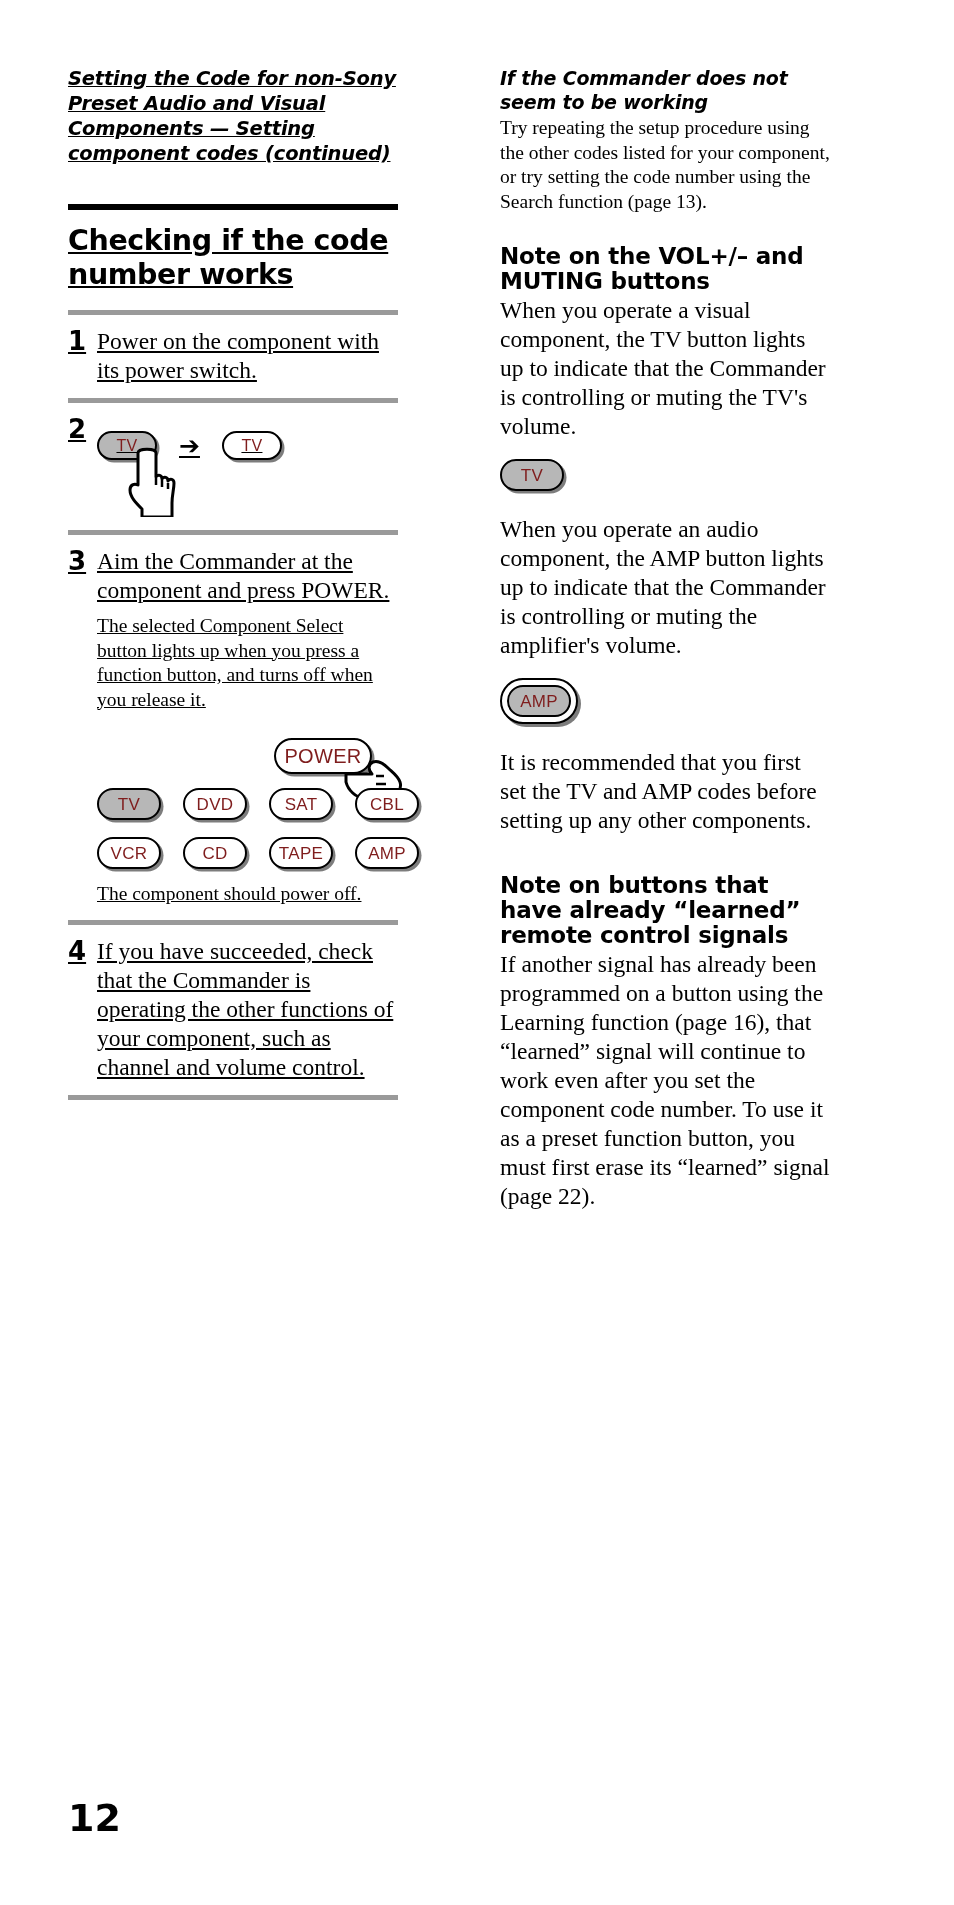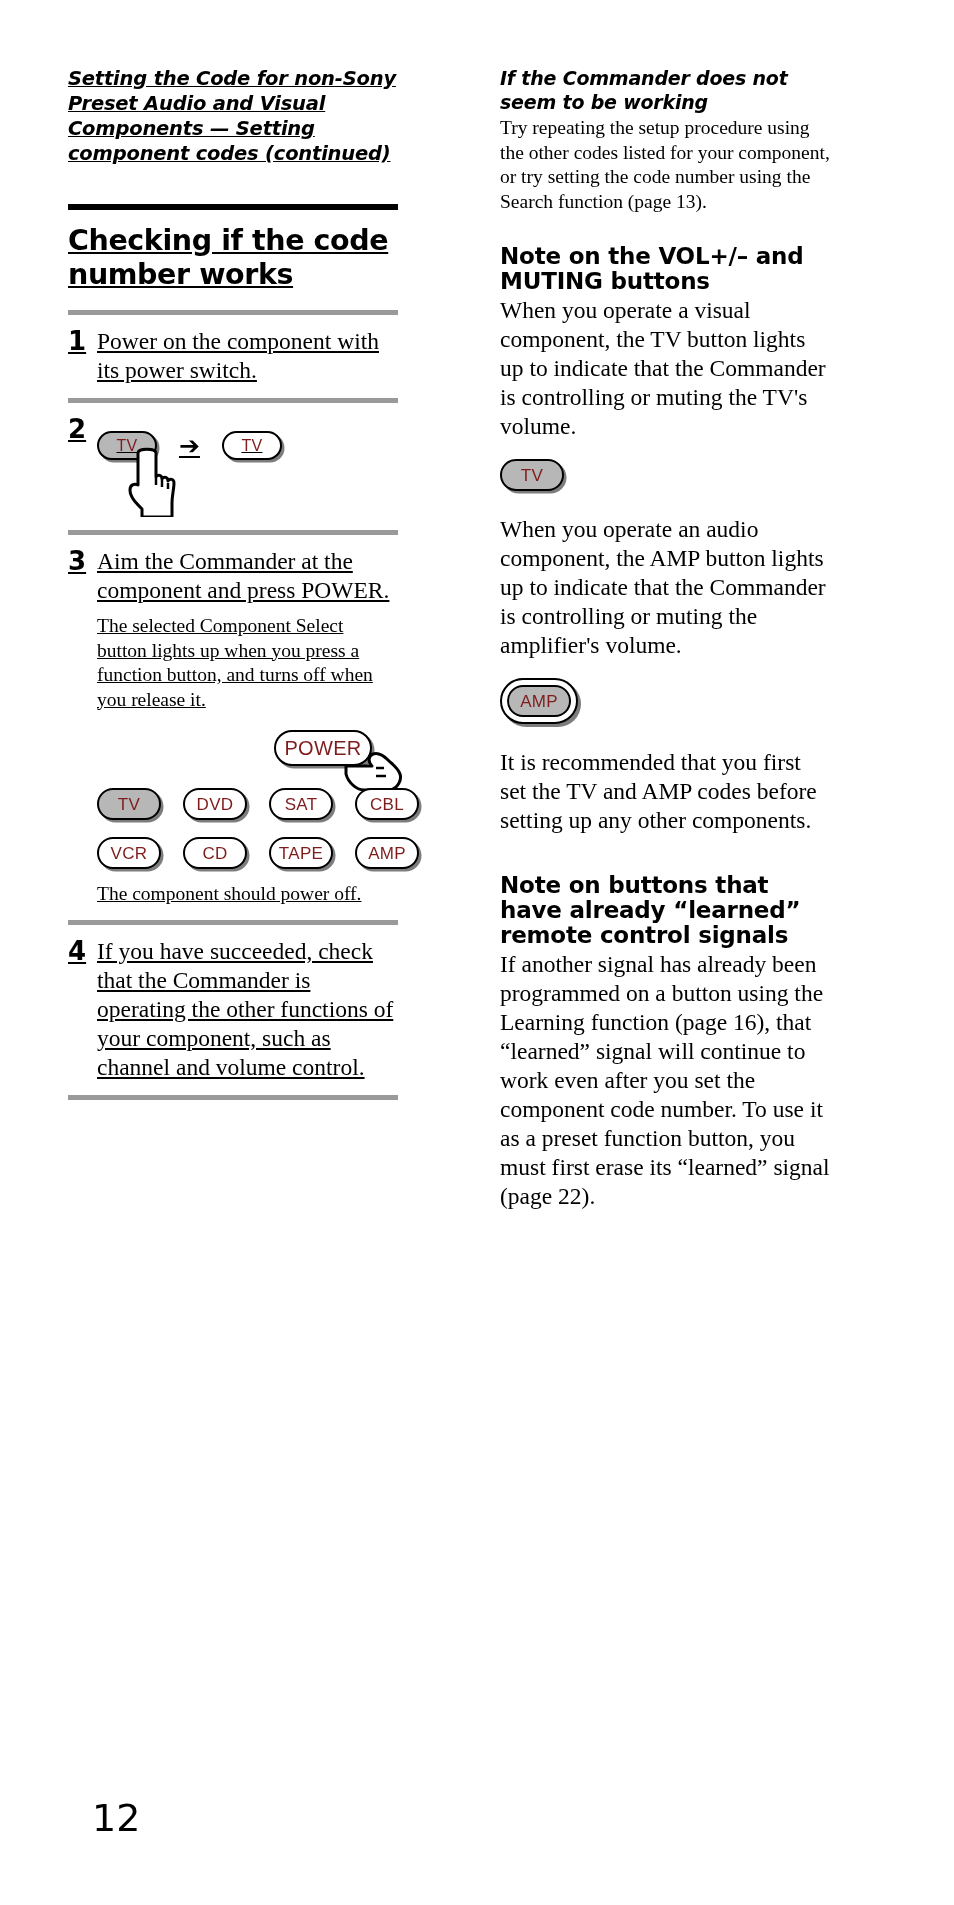--- a/index.html
+++ b/index.html
@@ -132,32 +132,31 @@
     line-height: 1;
     font-weight: 700;
   }
 
   .hand { position: absolute; }
 
   
   .fig-grid { position: relative; height: 132px; margin-top: 14px; }
   .grid-row { display: flex; gap: 22px; }
   .grid-row + .grid-row { margin-top: 17px; }
-  .power-wrap { position: absolute; right: 26px; top: 4px; }
+  .power-wrap { position: absolute; right: 26px; top: 12px; }
 
   
   .pageno {
     position: absolute;
     left: 68px;
     bottom: 68px;
     font-family: "DejaVu Sans", "Liberation Sans", sans-serif;
-    font-weight: 400;
+    font-weight: 700;
     font-size: 38px;
     line-height: 1;
-    margin-left: 24px;
   }
   .mt18 { margin-top: 18px; }
   .mt24 { margin-top: 24px; }
   .mt30 { margin-top: 30px; }
   .mt38 { margin-top: 38px; }
 </style>
 </head>
 <body>
 
 <div class="page">

